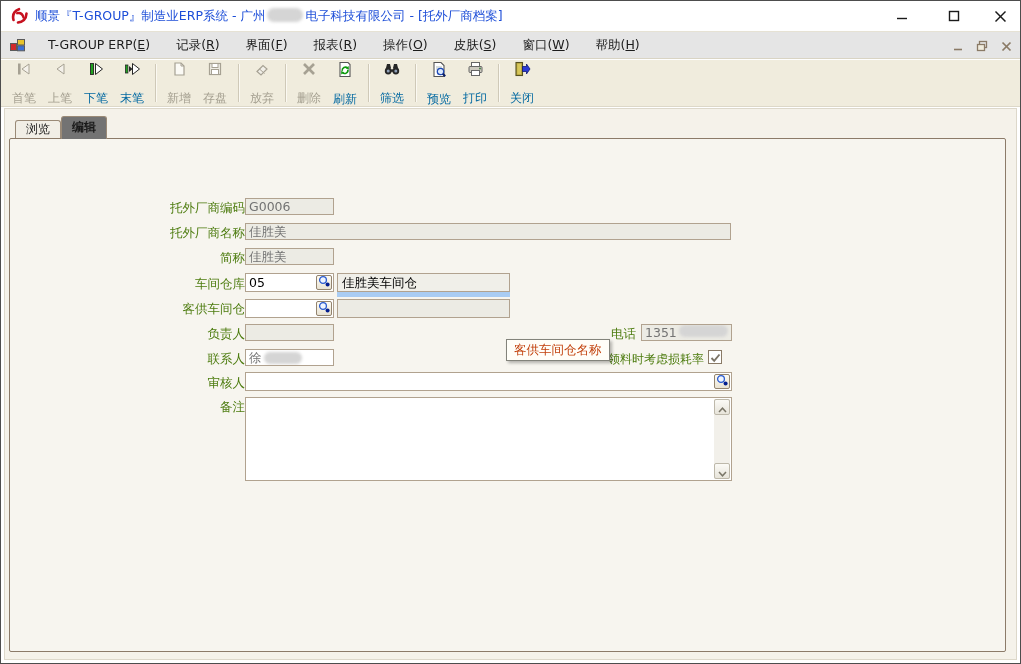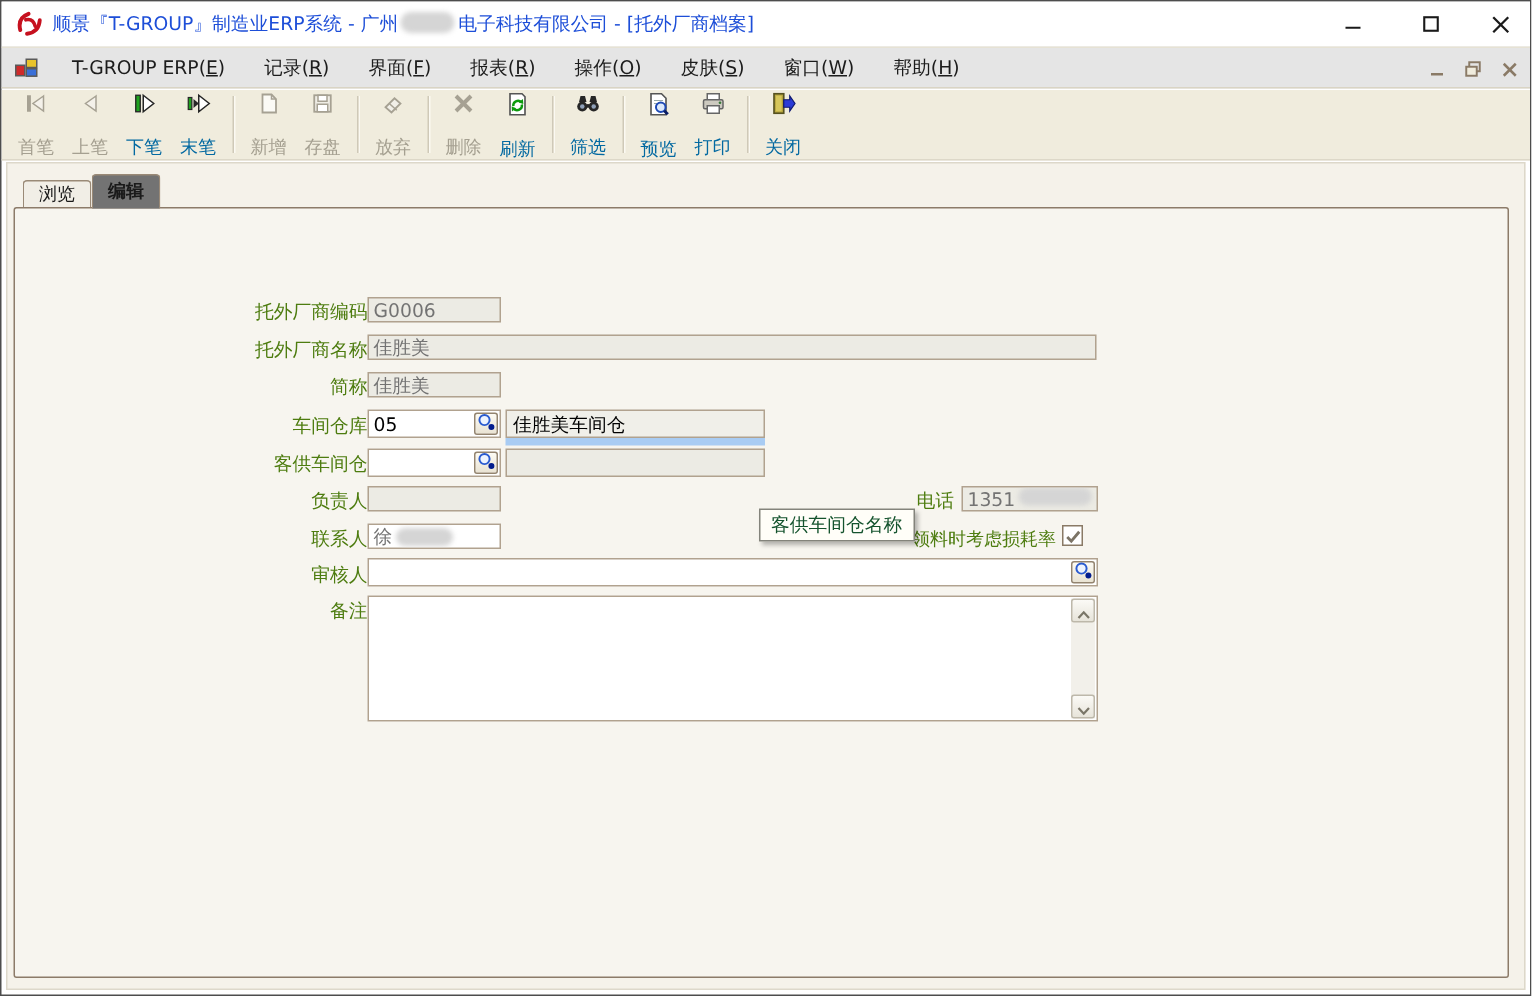--- a/index.html
+++ b/index.html
@@ -44,21 +44,21 @@
   .fld { position:absolute; height:17px; border:1px solid #b1a28f; background:#ffffff; font-size:12.5px; line-height:15px; padding:0 3px; color:#737373; overflow:hidden; white-space:nowrap; }
   .fld.ro { background:#ecebe4; }
   .combo { position:absolute; height:19px; border:1px solid #b1a28f; background:#ffffff; display:flex; align-items:center; padding:0 1px 0 3px; font-size:12.5px; color:#000000; }
   .combo .ctext { flex:1 1 auto; overflow:hidden; white-space:nowrap; }
   .lookup-btn { flex:0 0 auto; width:16px; height:15px; border:1px solid #93846f; border-radius:2px; background:linear-gradient(#fdfbf4,#e9e3d3); display:flex; align-items:center; justify-content:center; }
   .namefld { position:absolute; height:19px; border:1px solid #b1a28f; background:#ecebe4; font-size:12.5px; line-height:17px; padding:0 4px; color:#000; overflow:hidden; white-space:nowrap; }
   .focus-strip { position:absolute; height:5px; background:#a9ccf3; }
   .blob-phone { width:50px; height:12px; margin-left:2px; }
   .blob-contact { width:38px; height:12px; margin-left:2px; }
   .checkbox { position:absolute; width:14px; height:14px; border:1px solid #8a7a66; background:#ffffff; display:flex; align-items:center; justify-content:center; }
-  .tooltip { position:absolute; left:496px; top:200px; height:22px; line-height:20px; padding:0 7px; background:#fffef8; border:1px solid #83837b; box-shadow:2px 2px 3px rgba(0,0,0,.28); font-size:12.5px; color:#14532d; z-index:9; white-space:nowrap; }
+  .tooltip { position:absolute; left:496px; top:200px; height:22px; line-height:20px; padding:0 7px; background:#fffef8; border:1px solid #83837b; box-shadow:2px 2px 3px rgba(0,0,0,.28); font-size:12.5px; color:#c2410c; z-index:9; white-space:nowrap; }
   .memo { position:absolute; border:1px solid #b1a28f; background:#ffffff; }
   .vscroll { position:absolute; right:1px; top:1px; bottom:1px; width:16px; background:#f2f0ea; display:flex; flex-direction:column; justify-content:space-between; }
   .sb-btn { height:16px; background:linear-gradient(#fbfaf6,#e7e4da); border:1px solid #bdb8aa; border-radius:2px; display:flex; align-items:center; justify-content:center; }
 </style>
 </head>
 <body>
 
 <div class="window">
 
   <div class="titlebar">

